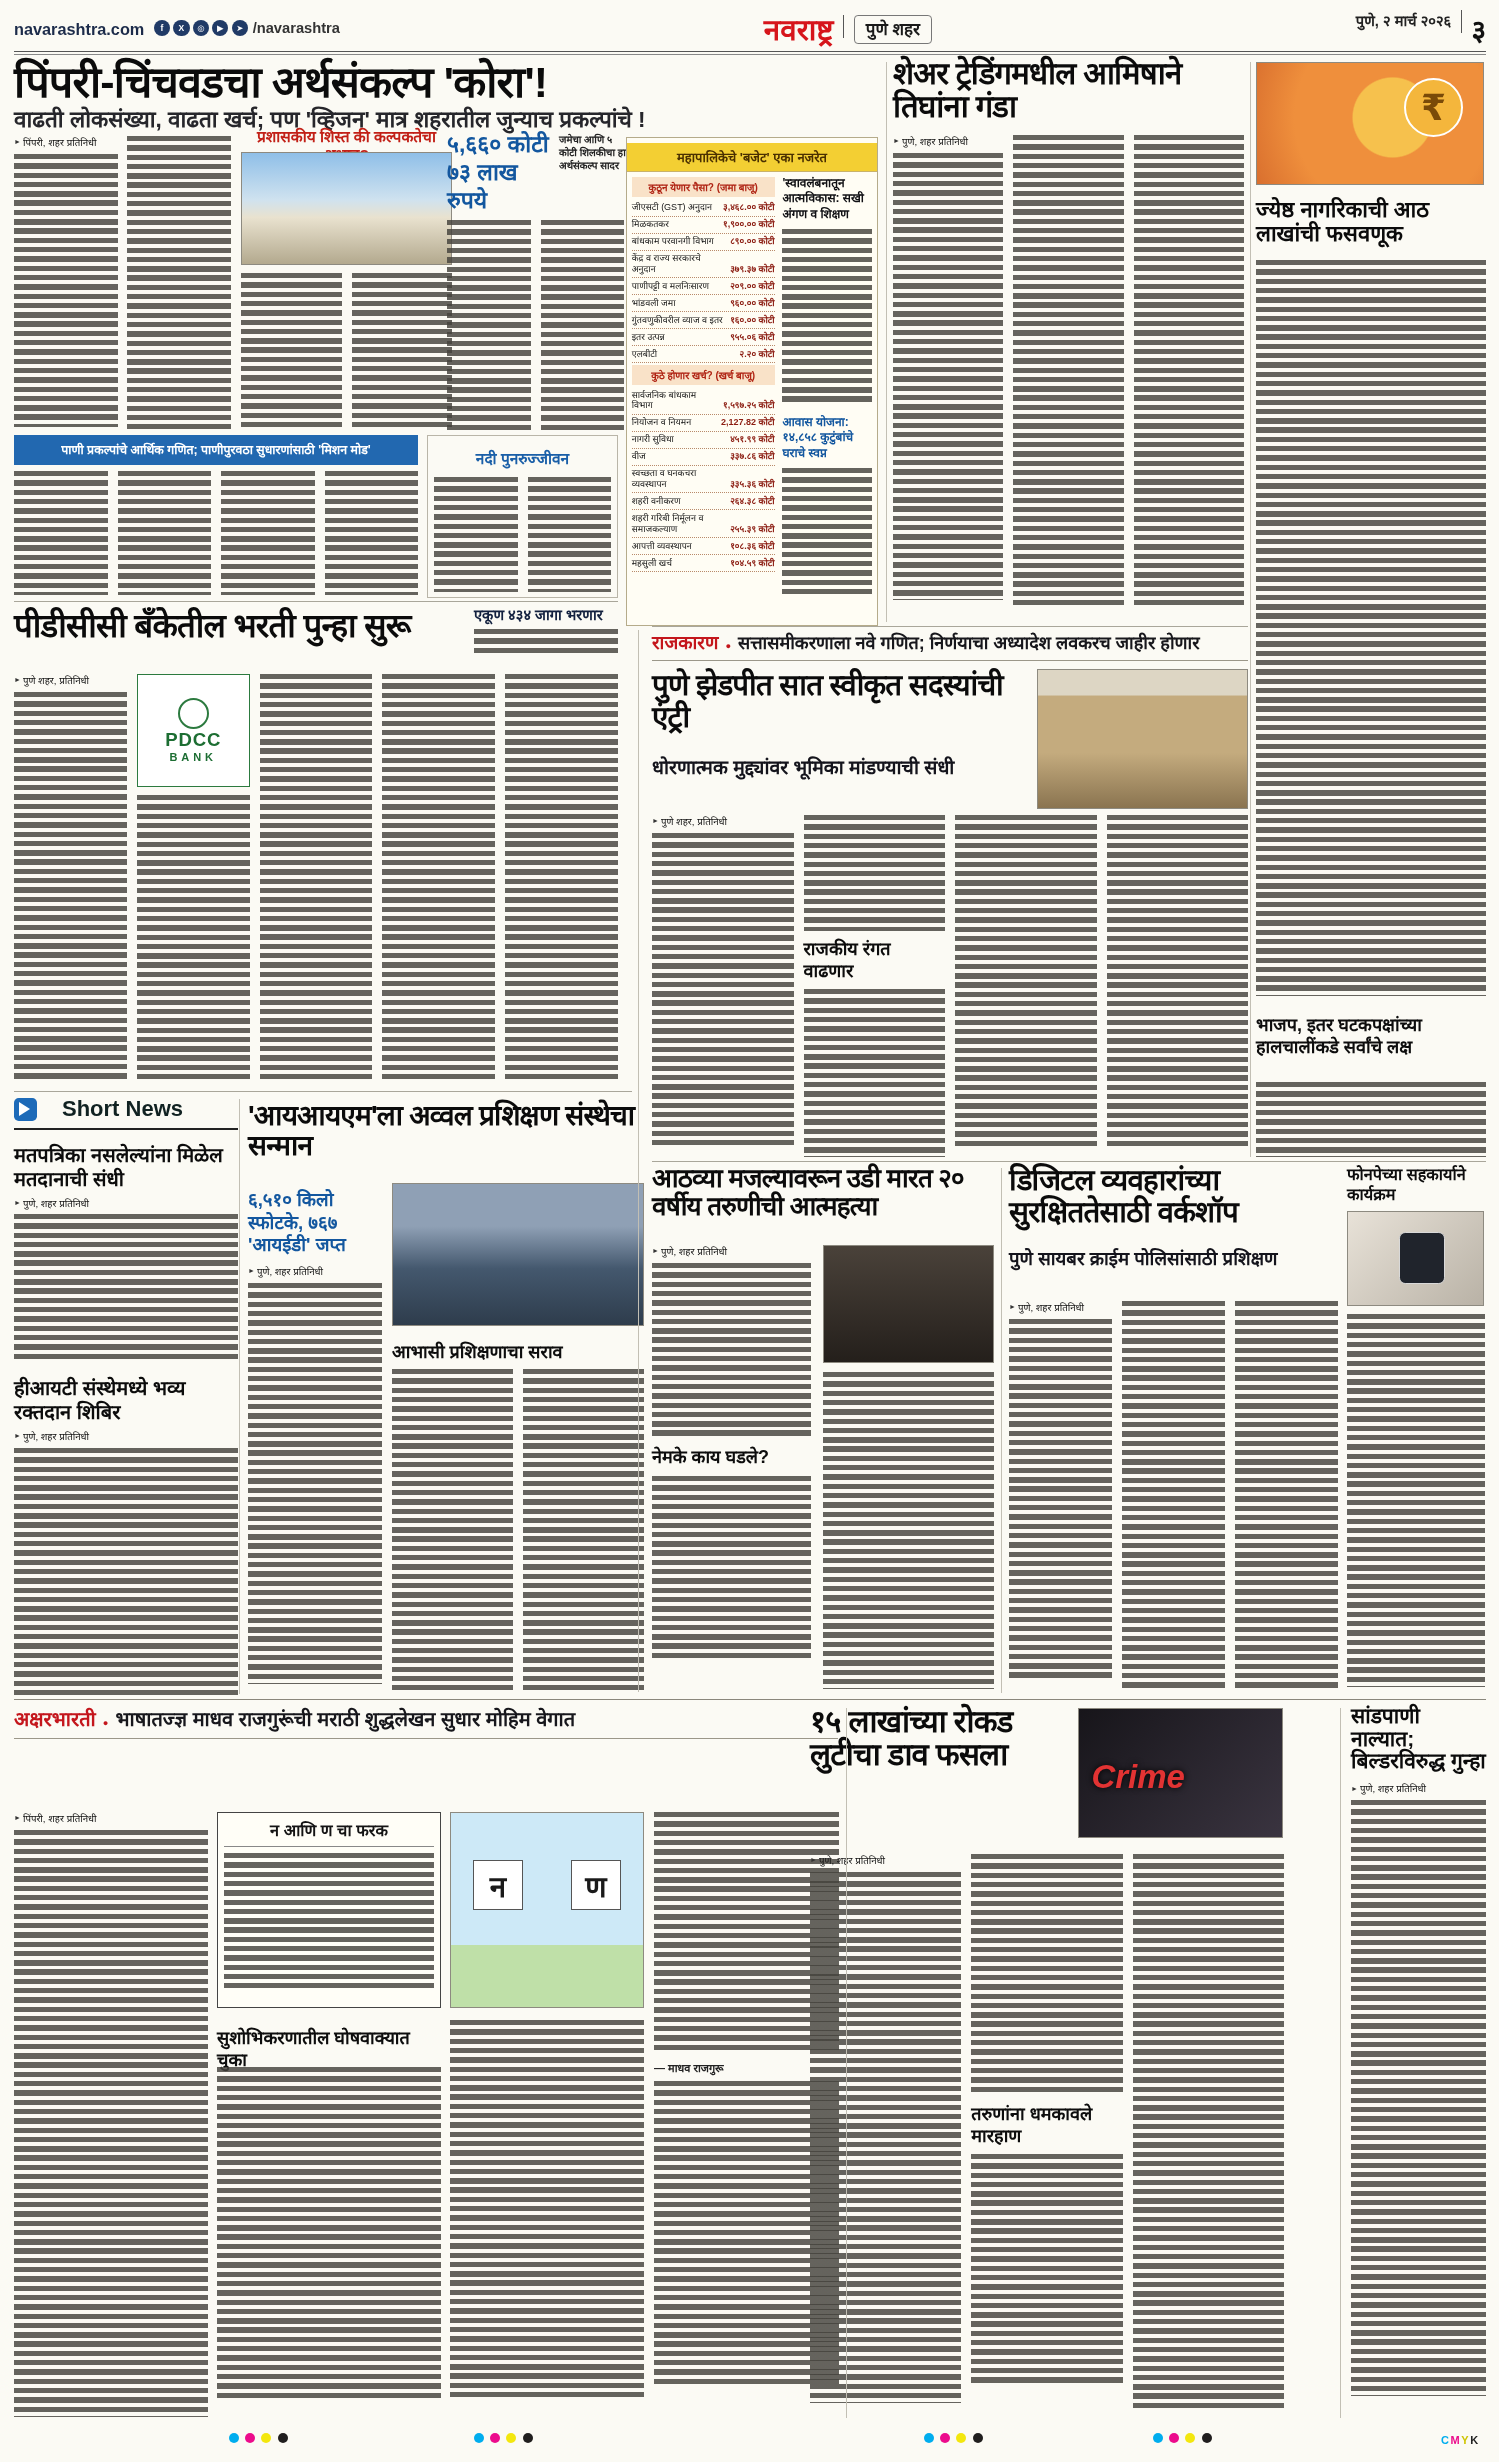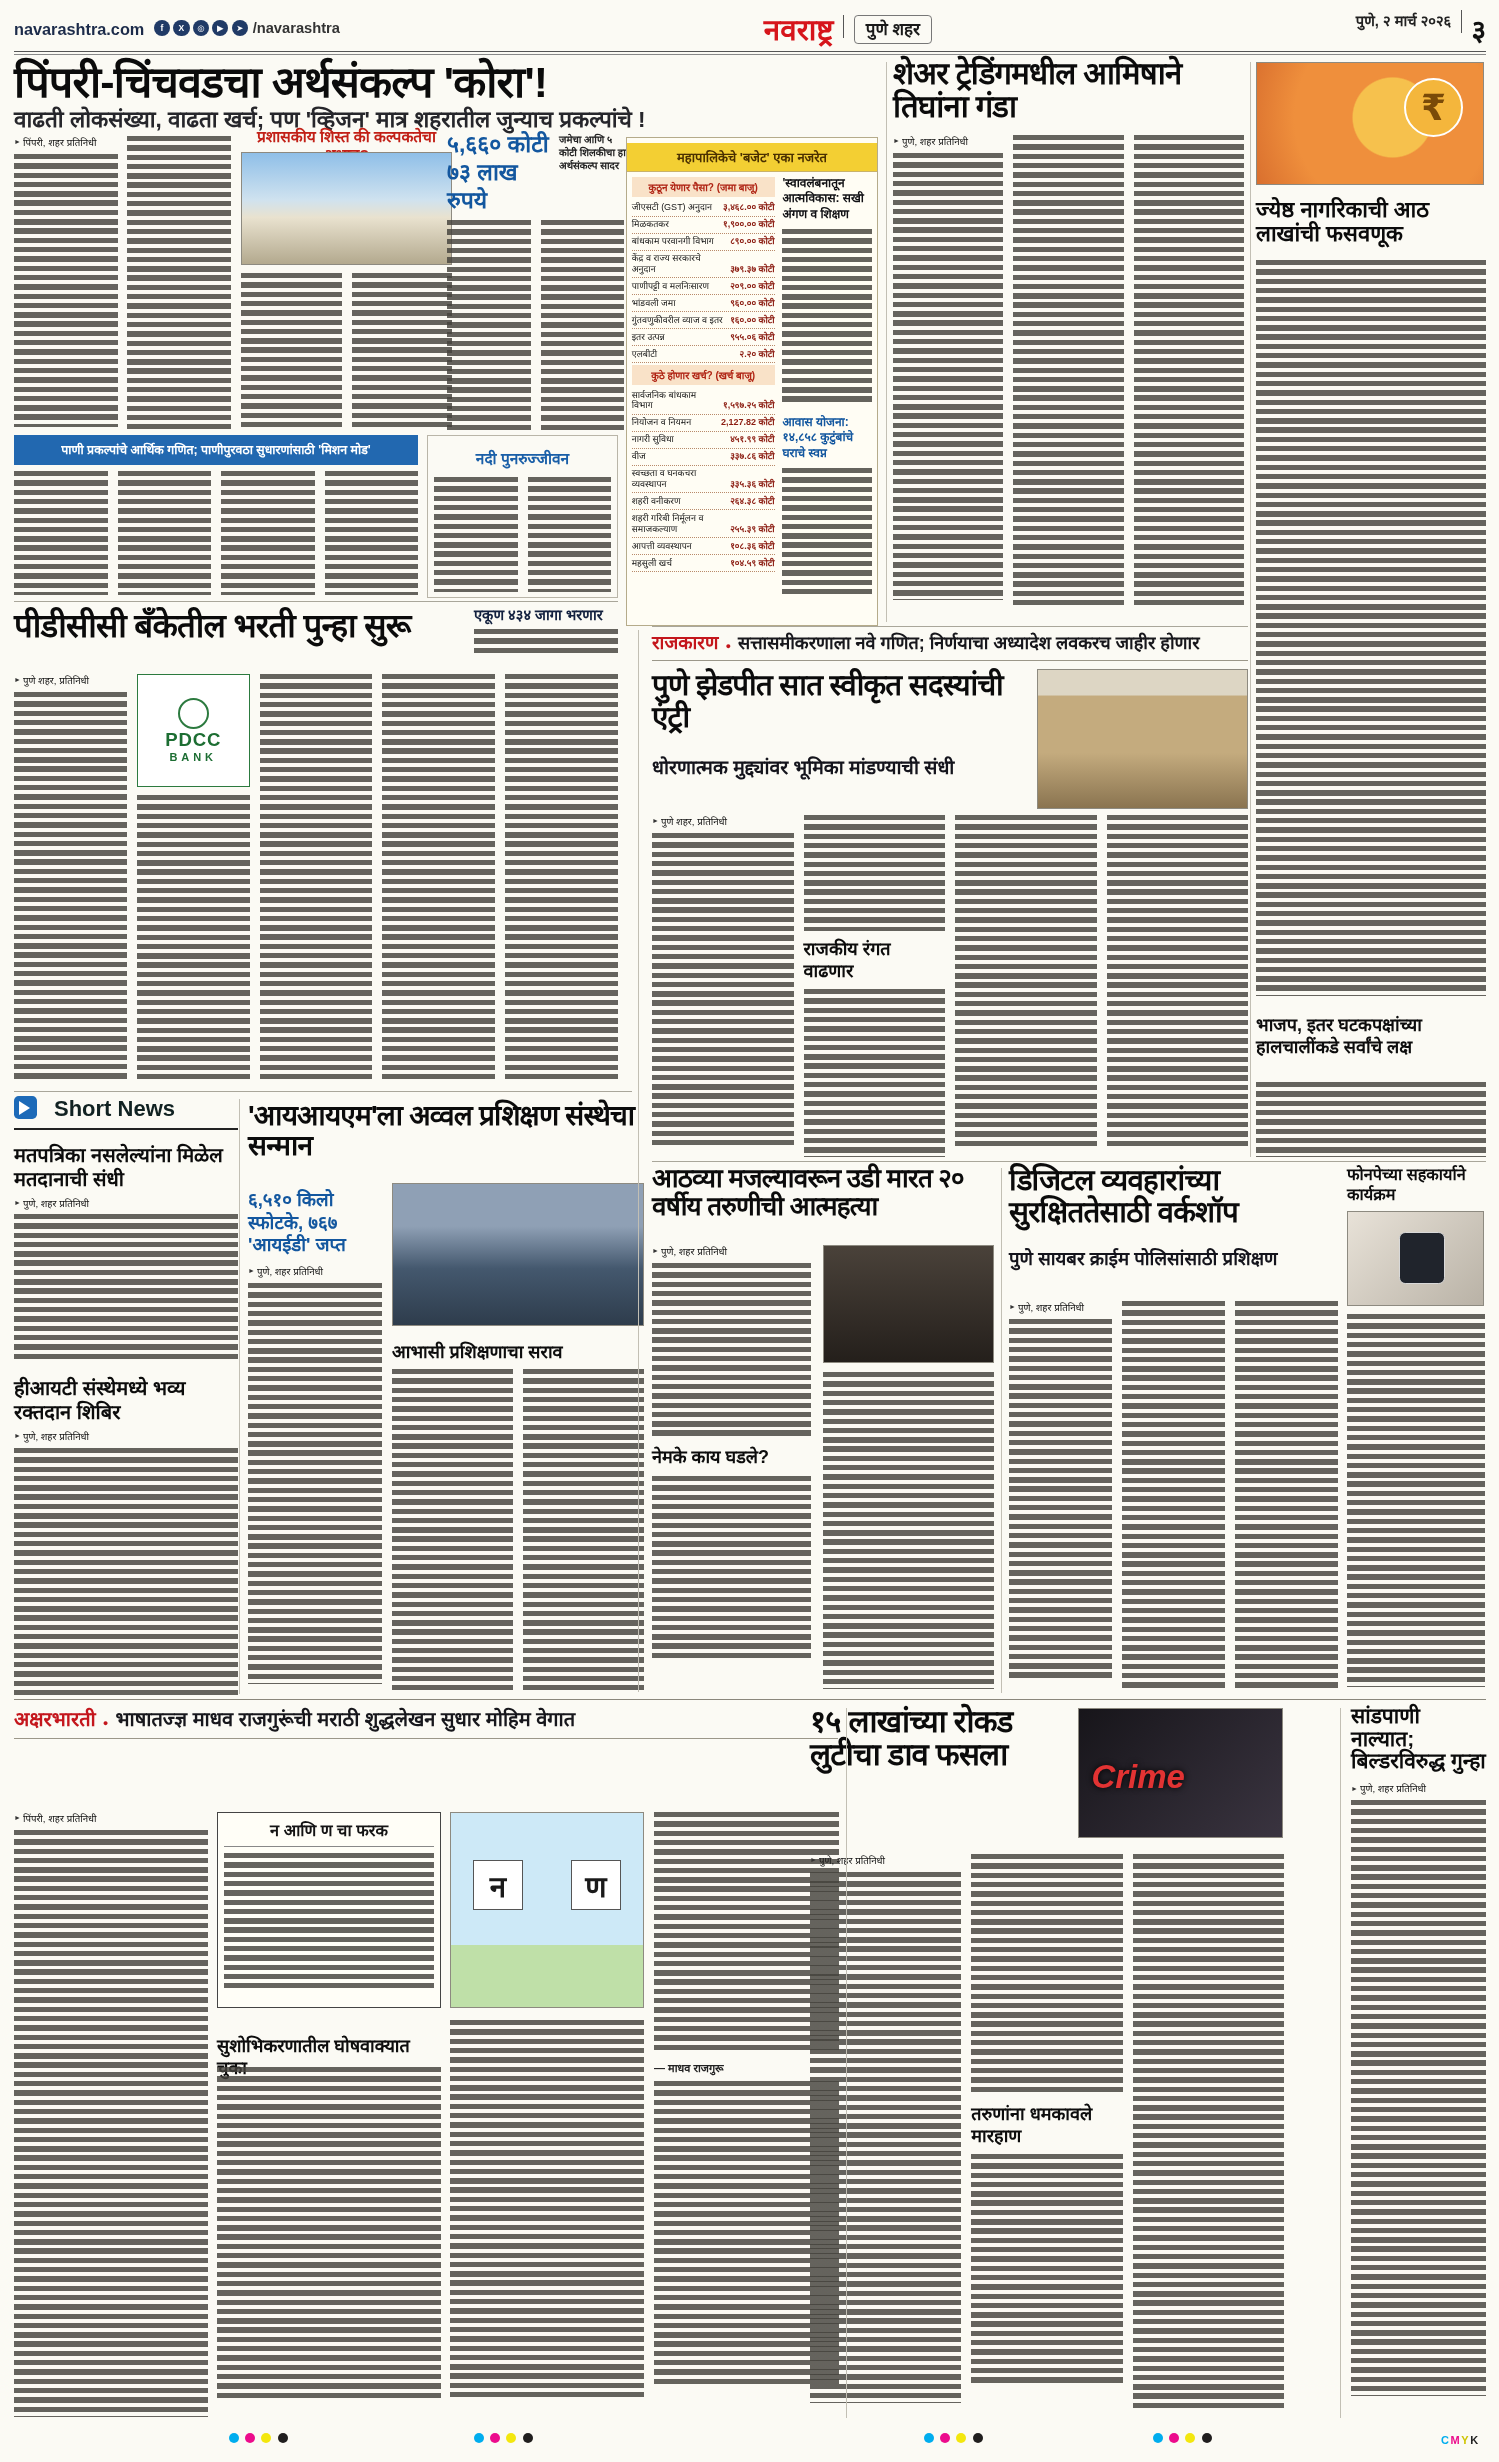--- a/index.html
+++ b/index.html
@@ -52,21 +52,21 @@
   
   .waterbar{background:#2268b0;color:#fff;font-weight:700;font-size:12.4px;padding:7.8px 6.2px;text-align:center;line-height:1.15}
   .nadihead{color:#1a5fa8;font-weight:700;font-size:15.5px;text-align:center;padding:4.7px 0 7.8px}
   .waterbox{border:0.8px solid #b9b5a8;padding:6.2px}
   
   .tag{color:#c4161c;font-weight:700;font-size:18.6px}
   .bdot{color:#c4161c;font-size:9.3px;margin:0 7px;vertical-align:3.9px}
   .strap{font-weight:700;font-size:18px;color:#17171c}
   .strapline{display:flex;align-items:baseline;border-bottom:0.8px solid #9b9789;padding-bottom:6.2px}
   
-  .snhead{display:flex;align-items:flex-start;gap:17px;border-bottom:2.3px solid #222;padding-bottom:6.2px}
+  .snhead{display:flex;align-items:center;gap:25px;border-bottom:2.3px solid #222;padding-bottom:6.2px}
   .sn-icon{width:23px;height:23px;background:#1d6ab8;border-radius:4.7px;position:relative;flex:none}
   .sn-icon::after{content:"";position:absolute;left:5.4px;top:4.7px;border:7px solid transparent;border-left:11px solid #fff}
   .sntitle{font-size:22px;font-weight:700;color:#122}
   .snitem h3{font-size:20px;font-weight:700;line-height:1.2;color:#0c0c0c;margin:12.4px 0 6.2px}
   
   .pdccbox{border:1.2px solid #2c7a3f;background:#fff;height:113px;display:flex;flex-direction:column;
            align-items:center;justify-content:center;gap:2.3px}
   .pdccem{width:31px;height:31px;border:2.3px solid #2c7a3f;border-radius:50%}
   .pdcc1{color:#1d6e33;font-weight:700;font-size:18.6px;letter-spacing:0.8px;line-height:1}
   .pdcc2{color:#1d6e33;font-weight:700;font-size:11px;letter-spacing:3.9px;line-height:1}
@@ -412,21 +412,21 @@
 
   <div class="s" style="left:0;top:107px;width:194px">
     <p class="bl">पिंपरी, शहर प्रतिनिधी</p>
     <div class="ft" style="height:587px"></div>
   </div>
 
   <div class="s diffbox" style="left:203px;top:107px;width:224px;height:196px">
     <div class="bt">न आणि ण चा फरक</div>
     <div class="ft" style="height:135px"></div>
   </div>
-  <h3 class="xh s" style="left:203px;top:323px;width:224px">सुशोभिकरणातील घोषवाक्यात चुका</h3>
+  <h3 class="xh s" style="left:203px;top:315px;width:224px">सुशोभिकरणातील घोषवाक्यात चुका</h3>
   <div class="ft s" style="left:203px;top:362px;width:224px;height:332px"></div>
 
   <div class="photo" style="left:436px;top:107px;width:194px;height:196px">
     <div class="ph-fill ph-cartoon"></div>
     <div class="sign" style="left:22px;top:47px;width:50px;height:50px;font-size:29.5px">न</div>
     <div class="sign" style="right:22px;top:47px;width:50px;height:50px;font-size:29.5px">ण</div>
   </div>
   <div class="ft s" style="left:436px;top:315px;width:194px;height:379px"></div>
 
   <div class="s" style="left:640px;top:107px;width:185px">

